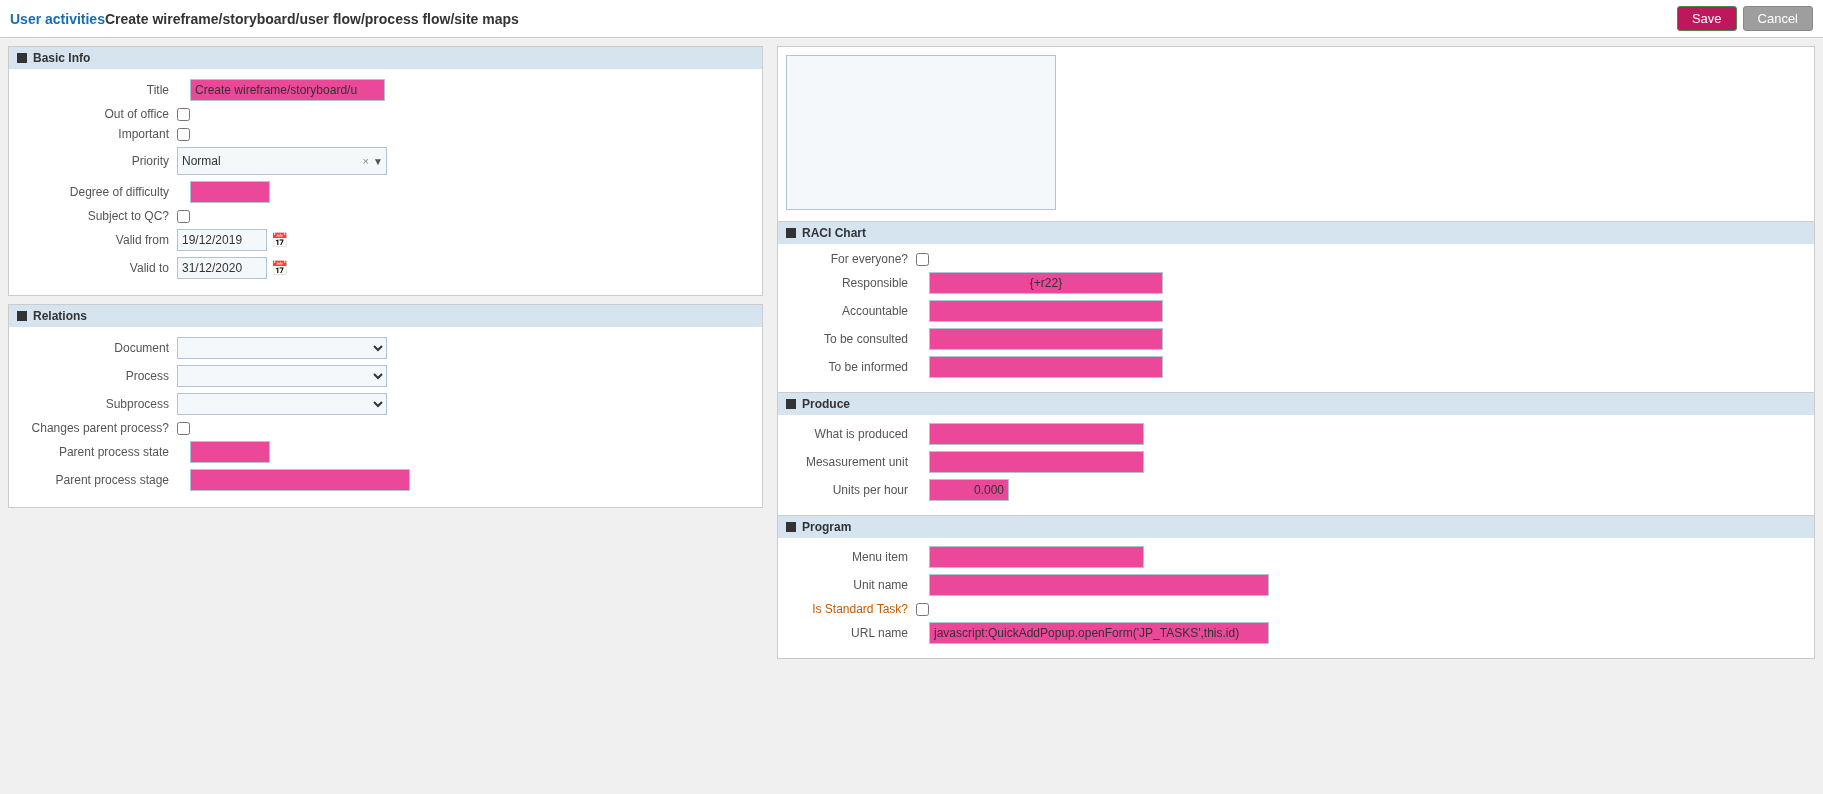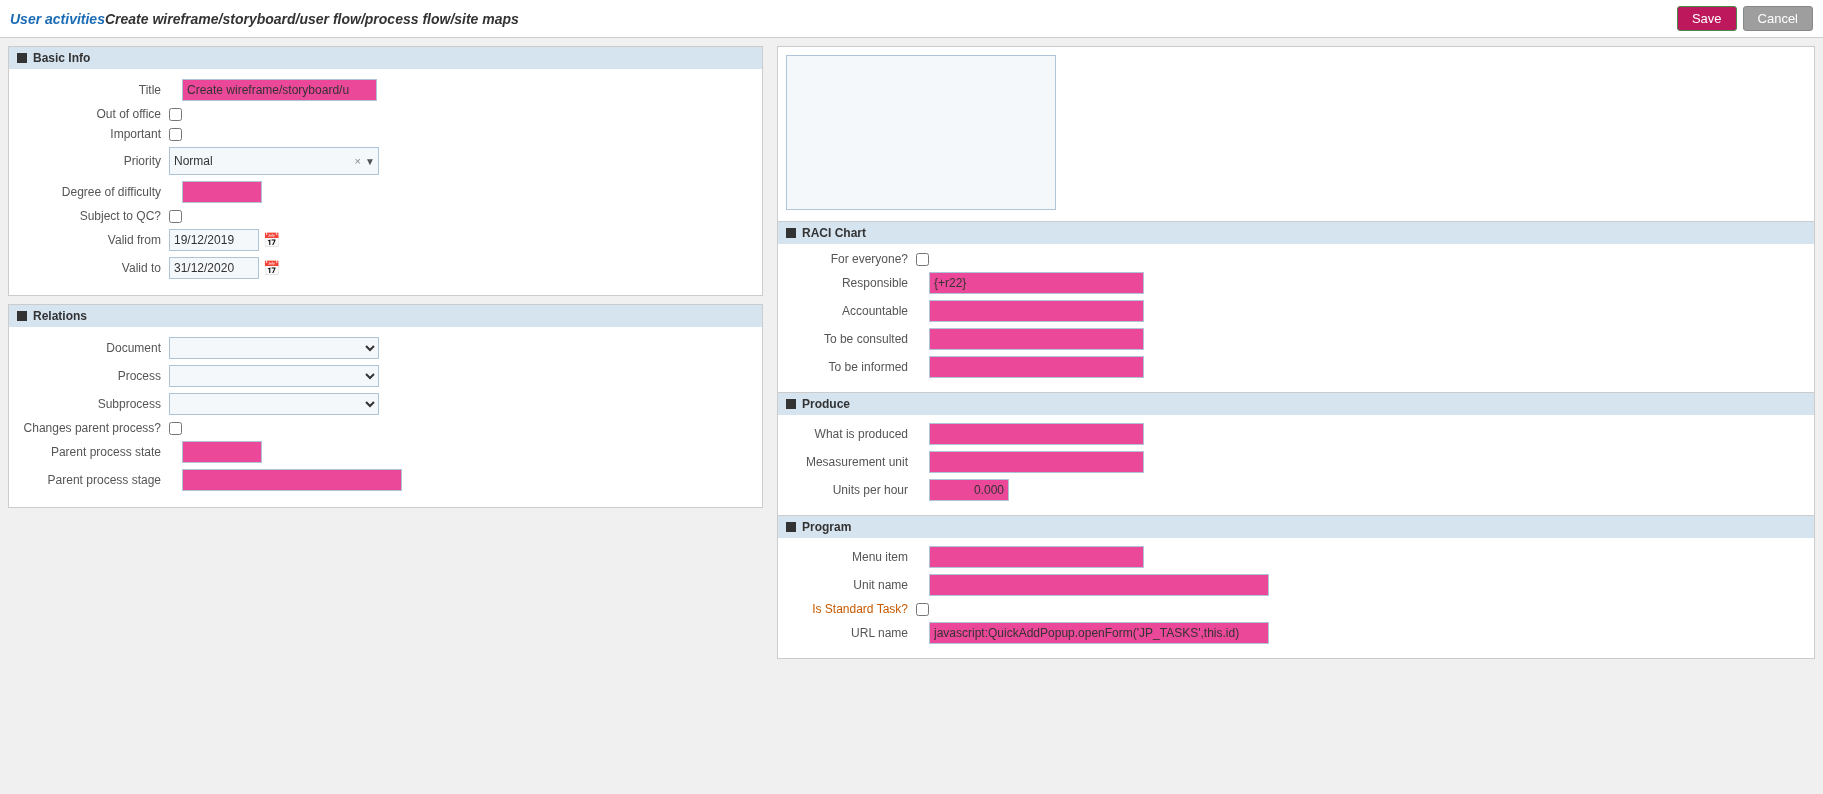--- a/index.html
+++ b/index.html
@@ -8,21 +8,20 @@
     .top-bar {
       display: flex;
       align-items: center;
       justify-content: space-between;
       padding: 6px 10px;
       background: #fff;
       border-bottom: 1px solid #ccc;
     }
     .top-bar-title {
       display: flex;
-      font-style: italic;
     }
     .breadcrumb-link {
       color: #1a6bb5;
       font-size: 14px;
       font-weight: bold;
       cursor: pointer;
       text-decoration: none;
     }
     .breadcrumb-sep {
       color: #333;
@@ -94,21 +93,21 @@
     }
     .panel-header-icon {
       width: 10px;
       height: 10px;
       background: #333;
       display: inline-block;
       flex-shrink: 0;
     }
 
     .panel-body {
-      padding: 10px 0;
+      padding: 10px 8px;
     }
 
     .form-row {
       display: flex;
       align-items: center;
       margin-bottom: 6px;
     }
     .form-label {
       text-align: right;
       color: #555;
@@ -131,21 +130,22 @@
     .form-control-wide {
       width: 195px;
     }
     .form-control-medium {
       width: 220px;
     }
     .form-control-small {
       width: 80px;
     }
     .form-control-raci {
-      width: 215px;
+      width: 234px;
+      text-align: center;
     }
     .form-control-produce {
       width: 215px;
     }
     .form-control-program {
       width: 215px;
     }
     .form-control-units-hour {
       width: 80px;
       text-align: right;

